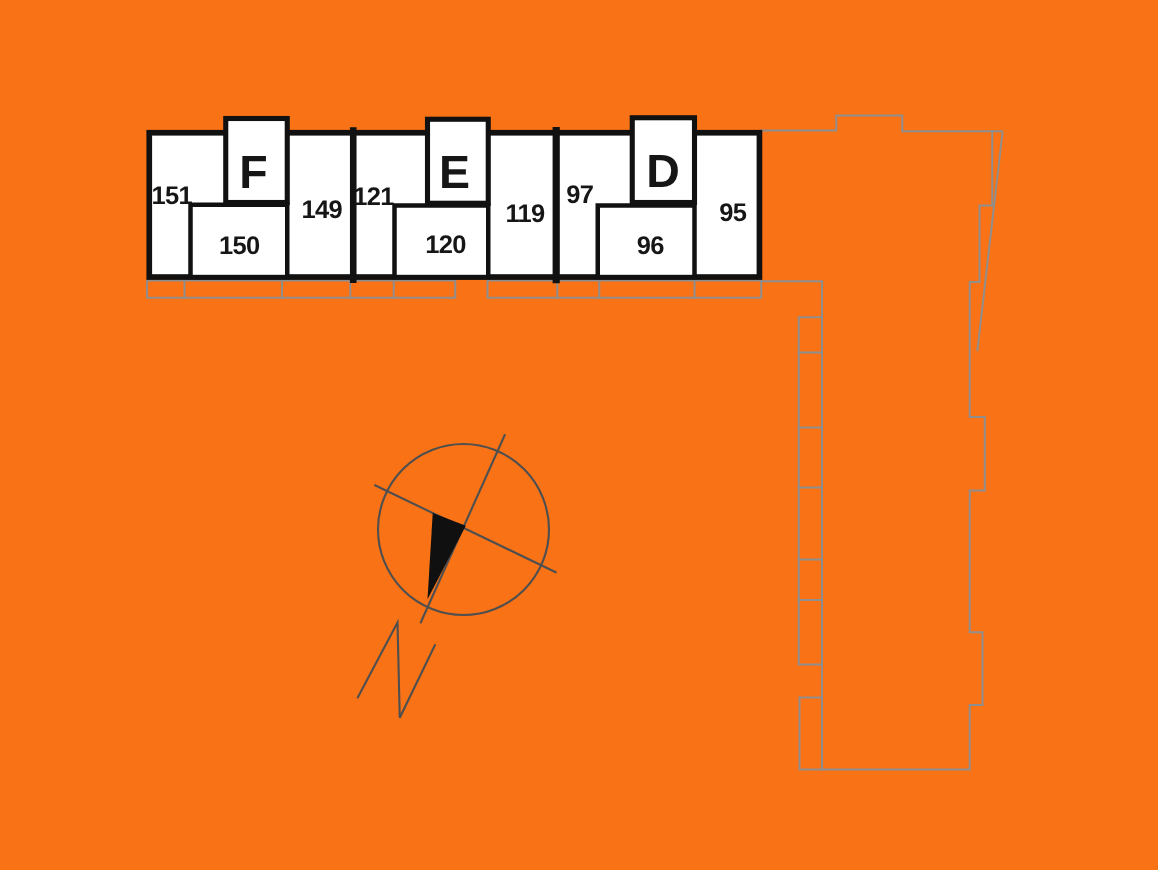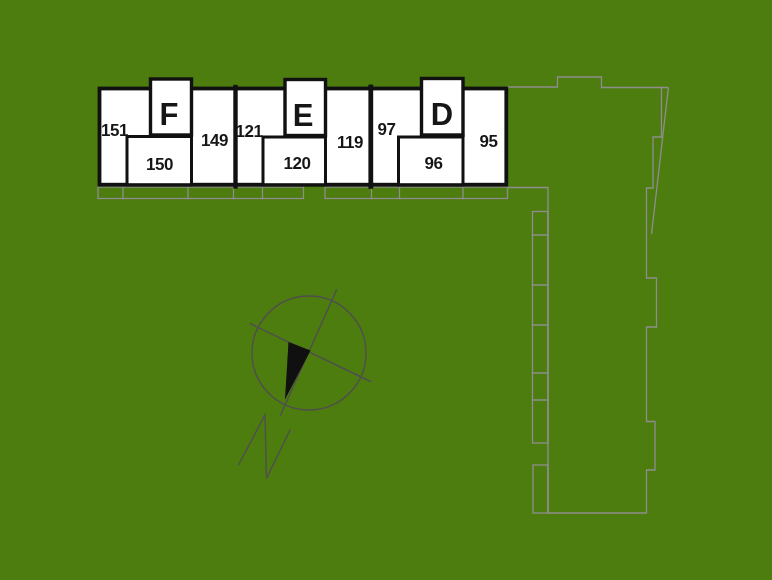--- a/index.html
+++ b/index.html
@@ -1,20 +1,20 @@
 <!DOCTYPE html>
 <html><head>
 <meta charset="utf-8">
 <style>
   html, body { margin: 0; padding: 0; background: #ffffff; }
   .stage {
     position: relative;
     width: 772px;
     height: 580px;
-    background: #4d7c0f;
+    background: #f97316;
     overflow: hidden;
     font-family: "Liberation Sans", sans-serif;
   }
   svg { display: block; }
   .room-number {
     font-family: "Liberation Sans", sans-serif;
     font-size: 17px;
     font-weight: 700;
     letter-spacing: -0.5px;
   }

